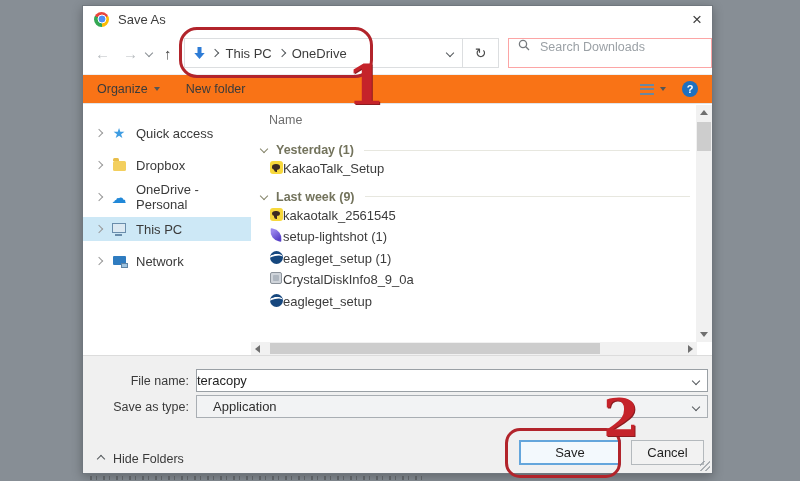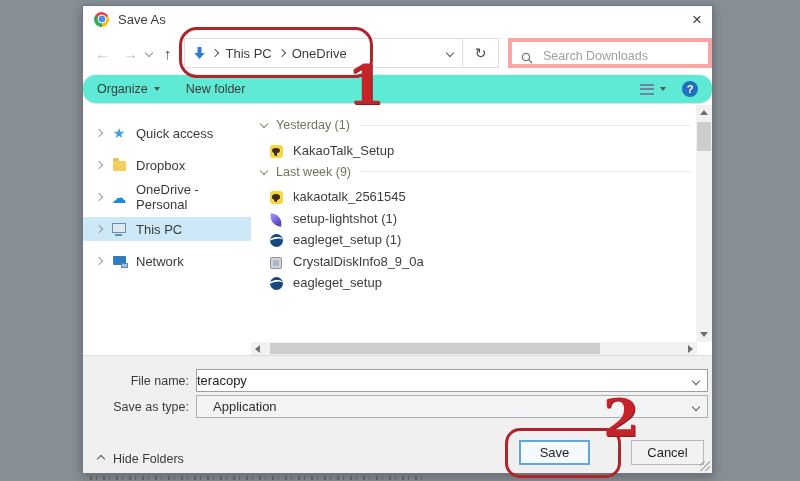--- a/index.html
+++ b/index.html
@@ -30,29 +30,29 @@
   .chev.right{transform:rotate(-45deg);}
   .chev.up{transform:rotate(-135deg);}
   .chev.dark{border-color:#54585c;}
   .addressbar{margin-left:13px;width:280px;height:30px;border:1px solid #dcdee0;box-sizing:border-box;
               display:flex;align-items:center;padding:0 9px;gap:7px;font-size:13px;color:#3c3c3c;background:#fff;}
   .dlarrow{width:11px;height:13px;flex:0 0 auto;}
   .crumb{white-space:nowrap;}
   .addr-caret{margin-left:auto;}
   .refreshbox{width:36px;height:30px;border:1px solid #dcdee0;border-left:none;box-sizing:border-box;
               display:flex;align-items:center;justify-content:center;color:#4c4c4c;font-size:14px;background:#fff;}
-  .searchbox{margin-left:9px;width:204px;height:30px;border:4px solid #fca5a5;box-sizing:border-box;background:#fff;
-             display:flex;align-items:flex-end;padding:0 9px;gap:8px;}
+  .searchbox{margin-left:9px;width:204px;height:30px;border:1px solid #fca5a5;box-sizing:border-box;background:#fff;
+             display:flex;align-items:flex-start;padding:0 9px;gap:8px;}
   .searchbox input{border:none;outline:none;flex:1;min-width:0;font-size:12.5px;color:#444;background:transparent;font-family:"Liberation Sans",sans-serif;}
   .searchbox input::placeholder{color:#9ba1a6;}
 
   
-  .toolbar{position:absolute;top:68px;left:0;right:0;height:30px;background:#5eead4;
+  .toolbar{position:absolute;top:68px;left:0;right:0;height:30px;background:#f97316;
            border-top:1px solid #edeff1;border-bottom:1px solid #e1e4e7;box-sizing:border-box;
-           display:flex;align-items:center;font-size:12.5px;color:#3b3b3b;border-radius:13px;}
+           display:flex;align-items:center;font-size:12.5px;color:#3b3b3b;}
   .organize{margin-left:14px;display:flex;align-items:center;gap:6px;}
   .tri-down{width:0;height:0;border-left:3.5px solid transparent;border-right:3.5px solid transparent;border-top:4px solid #555;}
   .newfolder{margin-left:26px;}
   .viewgroup{margin-left:auto;display:flex;align-items:center;gap:6px;}
   .viewicon{width:14px;height:11px;background:
      repeating-linear-gradient(to bottom,#6b87a0 0 2px,transparent 2px 4.5px);}
   .help{width:16px;height:16px;border-radius:50%;background:#1f70c0;color:#fff;font-size:11px;font-weight:bold;
         display:flex;align-items:center;justify-content:center;margin:0 14px 0 16px;}
 
   
@@ -68,23 +68,23 @@
   .i-folder::before{content:"";position:absolute;top:-3px;left:0;width:6px;height:3px;background:#e8bd4a;border-radius:1.5px 1.5px 0 0;}
   .i-pc{width:14px;height:10px;border:1.5px solid #6a8dab;background:#dce9f2;box-sizing:border-box;position:relative;margin-top:-3px;}
   .i-pc::after{content:"";position:absolute;left:2px;bottom:-4px;width:7px;height:1.5px;background:#6a8dab;}
   .i-net{width:13px;height:9px;background:#2f7cc0;border-radius:1px;position:relative;margin-top:-2px;}
   .i-net::after{content:"";position:absolute;right:-2px;bottom:-3px;width:7px;height:5px;background:#9fc4e0;border:1px solid #5f84a5;box-sizing:border-box;}
 
   .filelist{flex:1;padding:6px 0 0 8px;box-sizing:border-box;overflow:hidden;}
   .colheader{font-size:12.5px;color:#6e6e6e;margin:2px 0 12px 10px;}
   .group{display:flex;align-items:center;height:22px;margin-top:3px;}
   .gchev{width:5px;height:5px;border-right:1.4px solid #85856a;border-bottom:1.4px solid #85856a;transform:rotate(45deg);margin:0 0 2px 2px;flex:0 0 auto;}
-  .glabel{font-size:12.5px;color:#73735c;white-space:nowrap;margin-left:9px;}
+  .glabel{font-size:12.5px;color:#73735c;white-space:nowrap;margin-left:9px;font-weight:bold;}
   .gline{flex:1;height:1px;background:#e7e7df;margin-left:10px;margin-right:6px;}
-  .frow{display:flex;align-items:flex-end;height:21.5px;margin-left:10px;gap:10px;}
+  .frow{display:flex;align-items:flex-start;height:21.5px;margin-left:10px;gap:0;}
   .fname{font-size:13px;color:#3c3c3c;white-space:nowrap;}
   .fic{width:14px;display:flex;justify-content:center;flex:0 0 auto;}
   .fi-kakao{width:13px;height:13px;border-radius:3px;background:#f7d83c;position:relative;}
   .fi-kakao::after{content:"";position:absolute;left:2.5px;top:3px;width:8px;height:5.5px;background:#3c2a22;border-radius:50%;}
   .fi-kakao::before{content:"";position:absolute;left:4px;top:7.5px;width:3px;height:3.5px;background:#3c2a22;border-radius:0 0 0 70%;}
   .fi-feather{width:12px;height:12px;background:linear-gradient(135deg,#9a86ec 20%,#5a43c8 80%);border-radius:0 85% 0 85%;transform:rotate(8deg);}
   .fi-eagle{width:13px;height:13px;border-radius:50%;background:#16477e;position:relative;overflow:hidden;}
   .fi-eagle::after{content:"";position:absolute;left:-2px;top:3px;width:15px;height:7px;border-radius:50%;border-top:2px solid #fff;transform:rotate(-12deg);}
   .fi-crystal{width:12px;height:12px;background:#cfd4da;border:1px solid #8d949c;box-sizing:border-box;border-radius:2px;position:relative;}
   .fi-crystal::after{content:"";position:absolute;left:2px;top:2px;right:2px;bottom:2px;background:#aeb6bf;border-radius:1px;}
@@ -106,21 +106,21 @@
   .fieldrow.rowname{top:13px;}
   .fieldrow.rowtype{top:39px;}
   .flabel{width:106px;text-align:right;font-size:12.5px;color:#3a3a3a;margin-right:7px;flex:0 0 auto;}
   .finput{flex:1;height:23px;background:#fff;border:1px solid #9aa0a5;box-sizing:border-box;position:relative;display:flex;align-items:center;}
   .finput input{border:none;outline:none;flex:1;min-width:0;padding:0 22px 0 0;font-size:13px;color:#222;background:transparent;font-family:"Liberation Sans",sans-serif;}
   .fcombo{flex:1;height:23px;background:#f2f3f4;border:1px solid #a9aeb3;box-sizing:border-box;position:relative;display:flex;align-items:center;padding:0 22px 0 16px;font-size:13px;color:#2e2e2e;}
   .caretbox{position:absolute;right:8px;top:8px;}
 
   .hidefolders{position:absolute;left:15px;top:96px;display:flex;align-items:center;gap:9px;font-size:12.5px;color:#3a3a3a;}
   .btn{position:absolute;top:84px;display:flex;align-items:center;justify-content:center;font-size:13px;color:#1f1f1f;box-sizing:border-box;}
-  .btn-save{left:436px;width:71px;height:25px;background:#f3f9fd;border:2px solid #64a6dc;}
+  .btn-save{left:436px;width:102px;height:25px;background:#f3f9fd;border:2px solid #64a6dc;}
   .btn-cancel{left:548px;width:73px;height:25px;background:#f2f2f2;border:1px solid #b4b9bd;}
   .grip{position:absolute;right:2px;bottom:2px;width:10px;height:10px;opacity:.8;
         background:repeating-linear-gradient(135deg,transparent 0 2.5px,#9aa0a6 2.5px 4px);}
 
   
   .ring{position:absolute;border:3px solid #b2242b;z-index:20;}
   .ring1{left:179px;top:27px;width:188px;height:45px;border-radius:18px;}
   .ring2{left:505px;top:428px;width:110px;height:44px;border-radius:15px;}
   .rednum{position:absolute;z-index:21;font-family:"DejaVu Serif","Liberation Serif",serif;font-weight:bold;color:#c5232a;
           text-shadow:1px 1px 0 #8c1b1f;line-height:1;}
@@ -222,20 +222,21 @@
         <div class="srow">
           <span class="schev"></span>
           <span class="sic">
               <span class="i-net"></span>
             </span>
           <span>Network</span>
         </div>
       </div>
 
       <div class="filelist">
+        <div class="colheader">Name</div>
 
         <div class="group">
           <span class="gchev"></span>
           <span class="glabel">Yesterday (1)</span>
           <span class="gline"></span>
         </div>
         <div class="frow">
           <span class="fic">
               <span class="fi-kakao"></span>
             </span>

